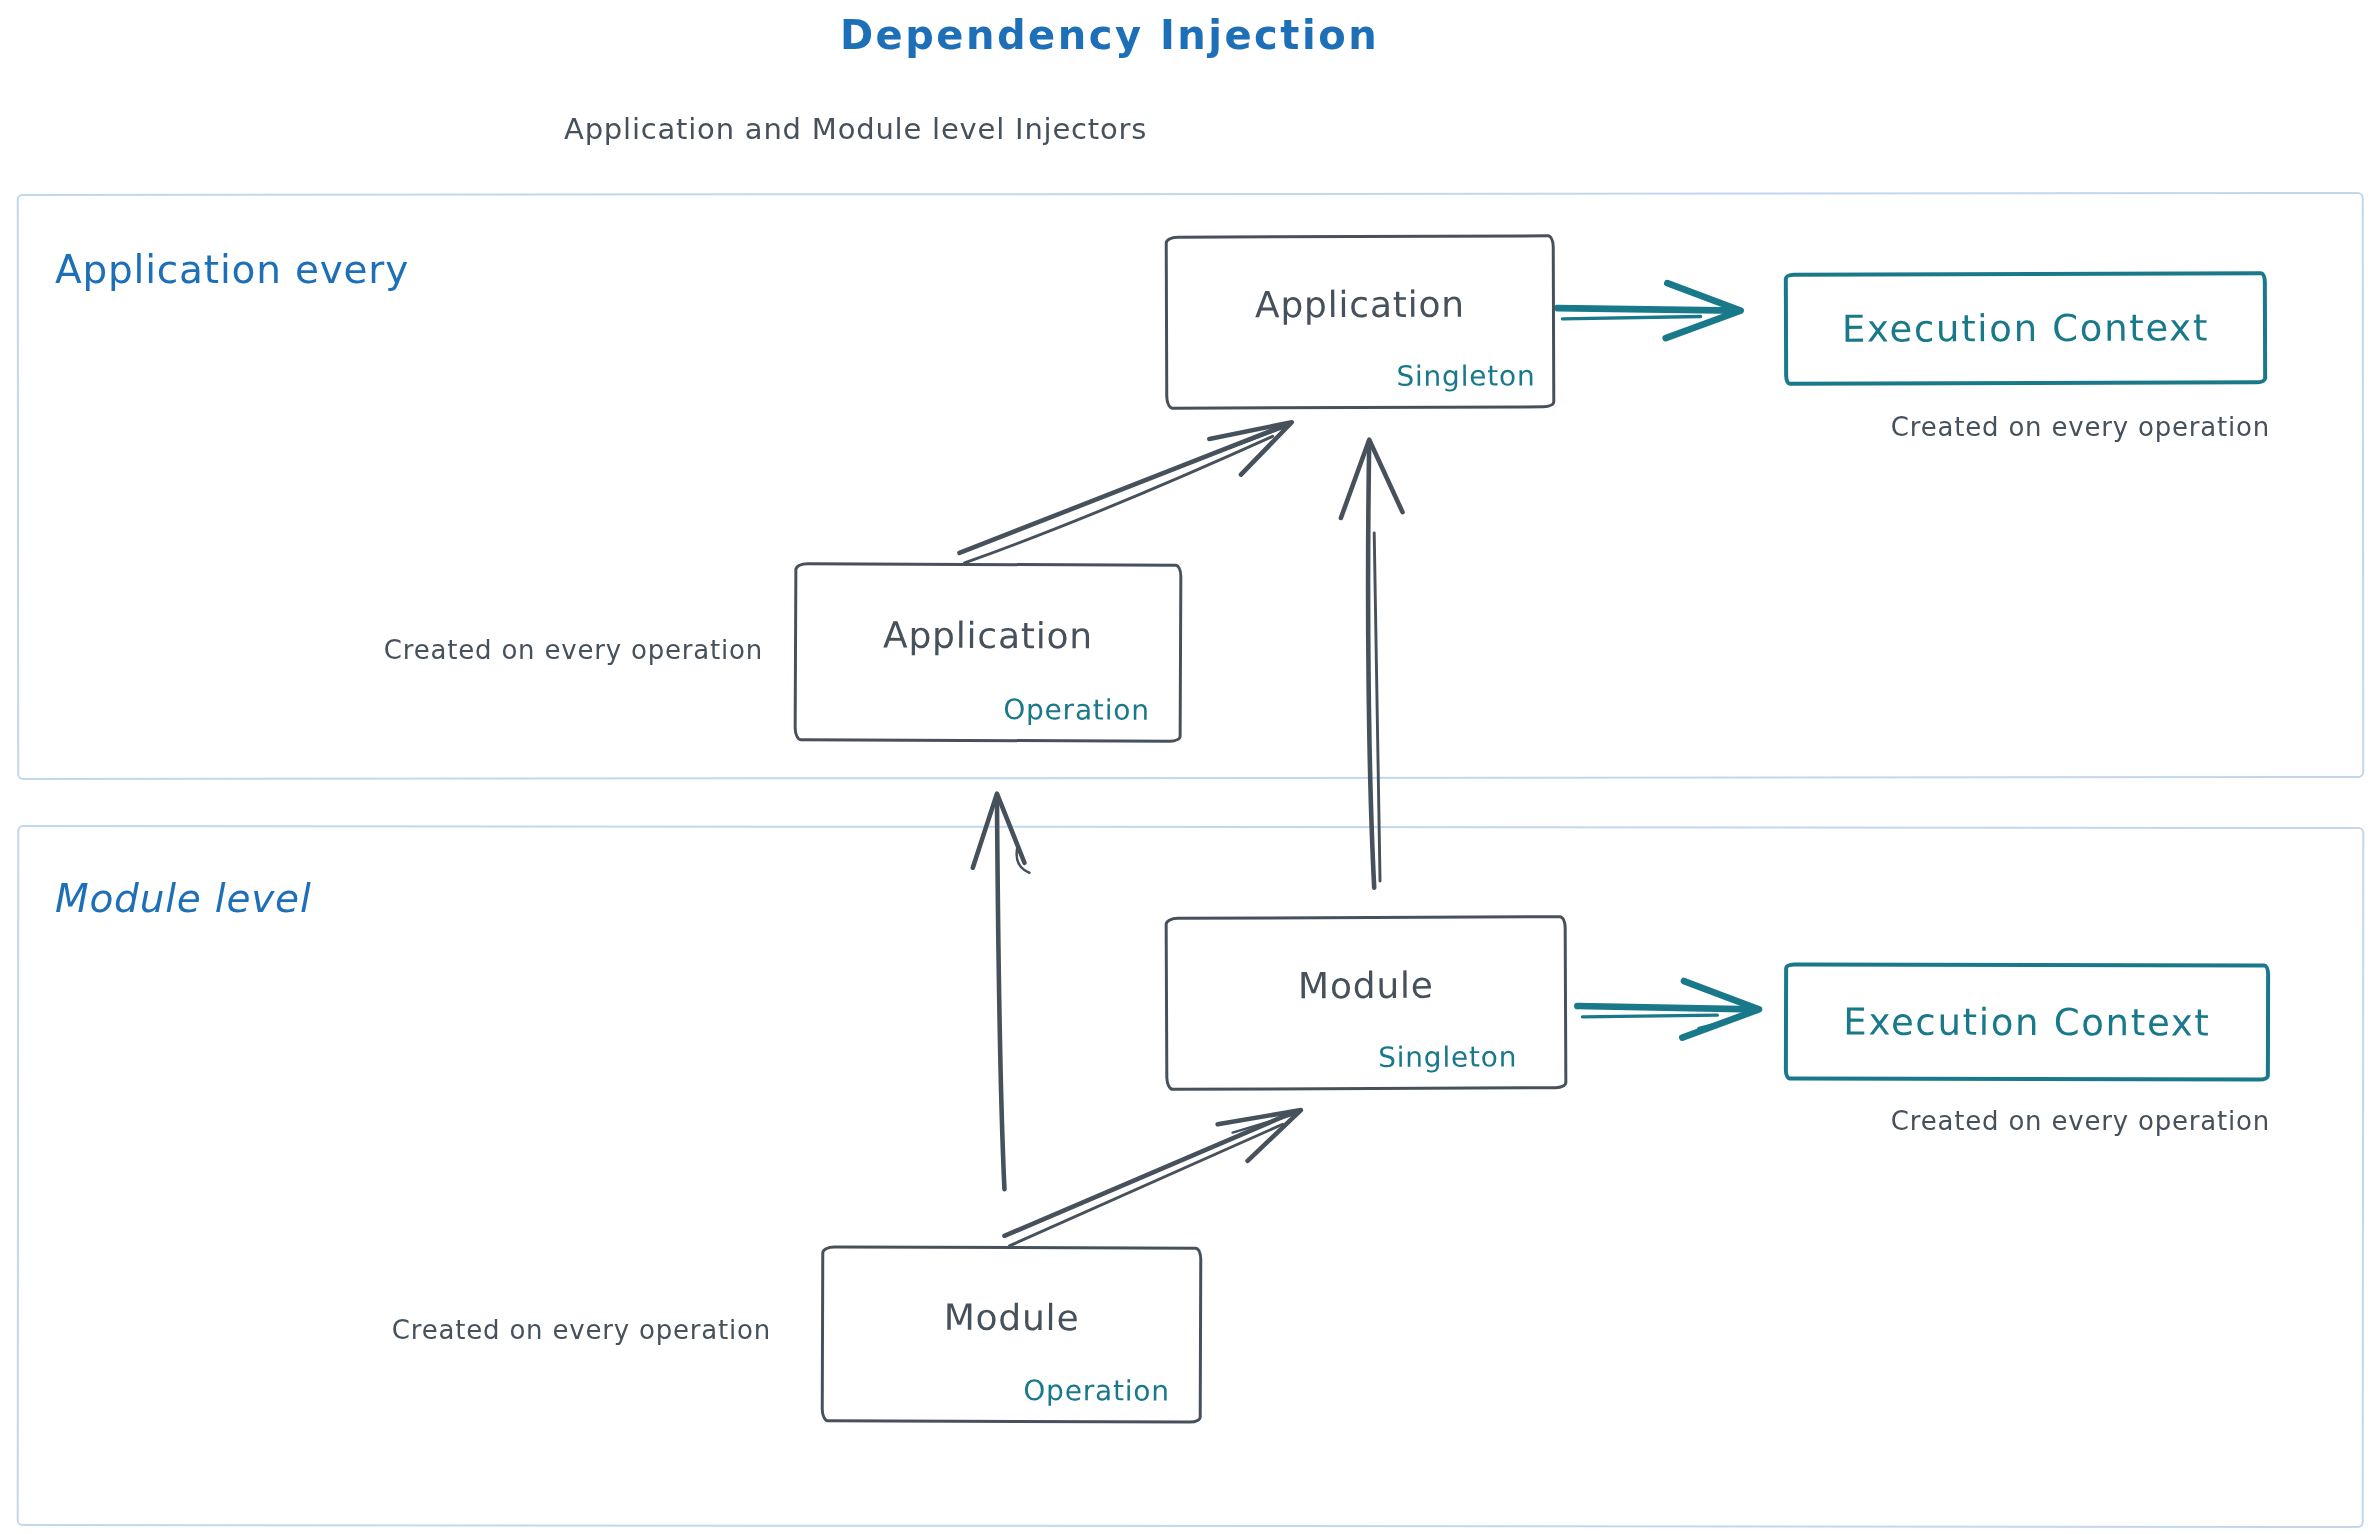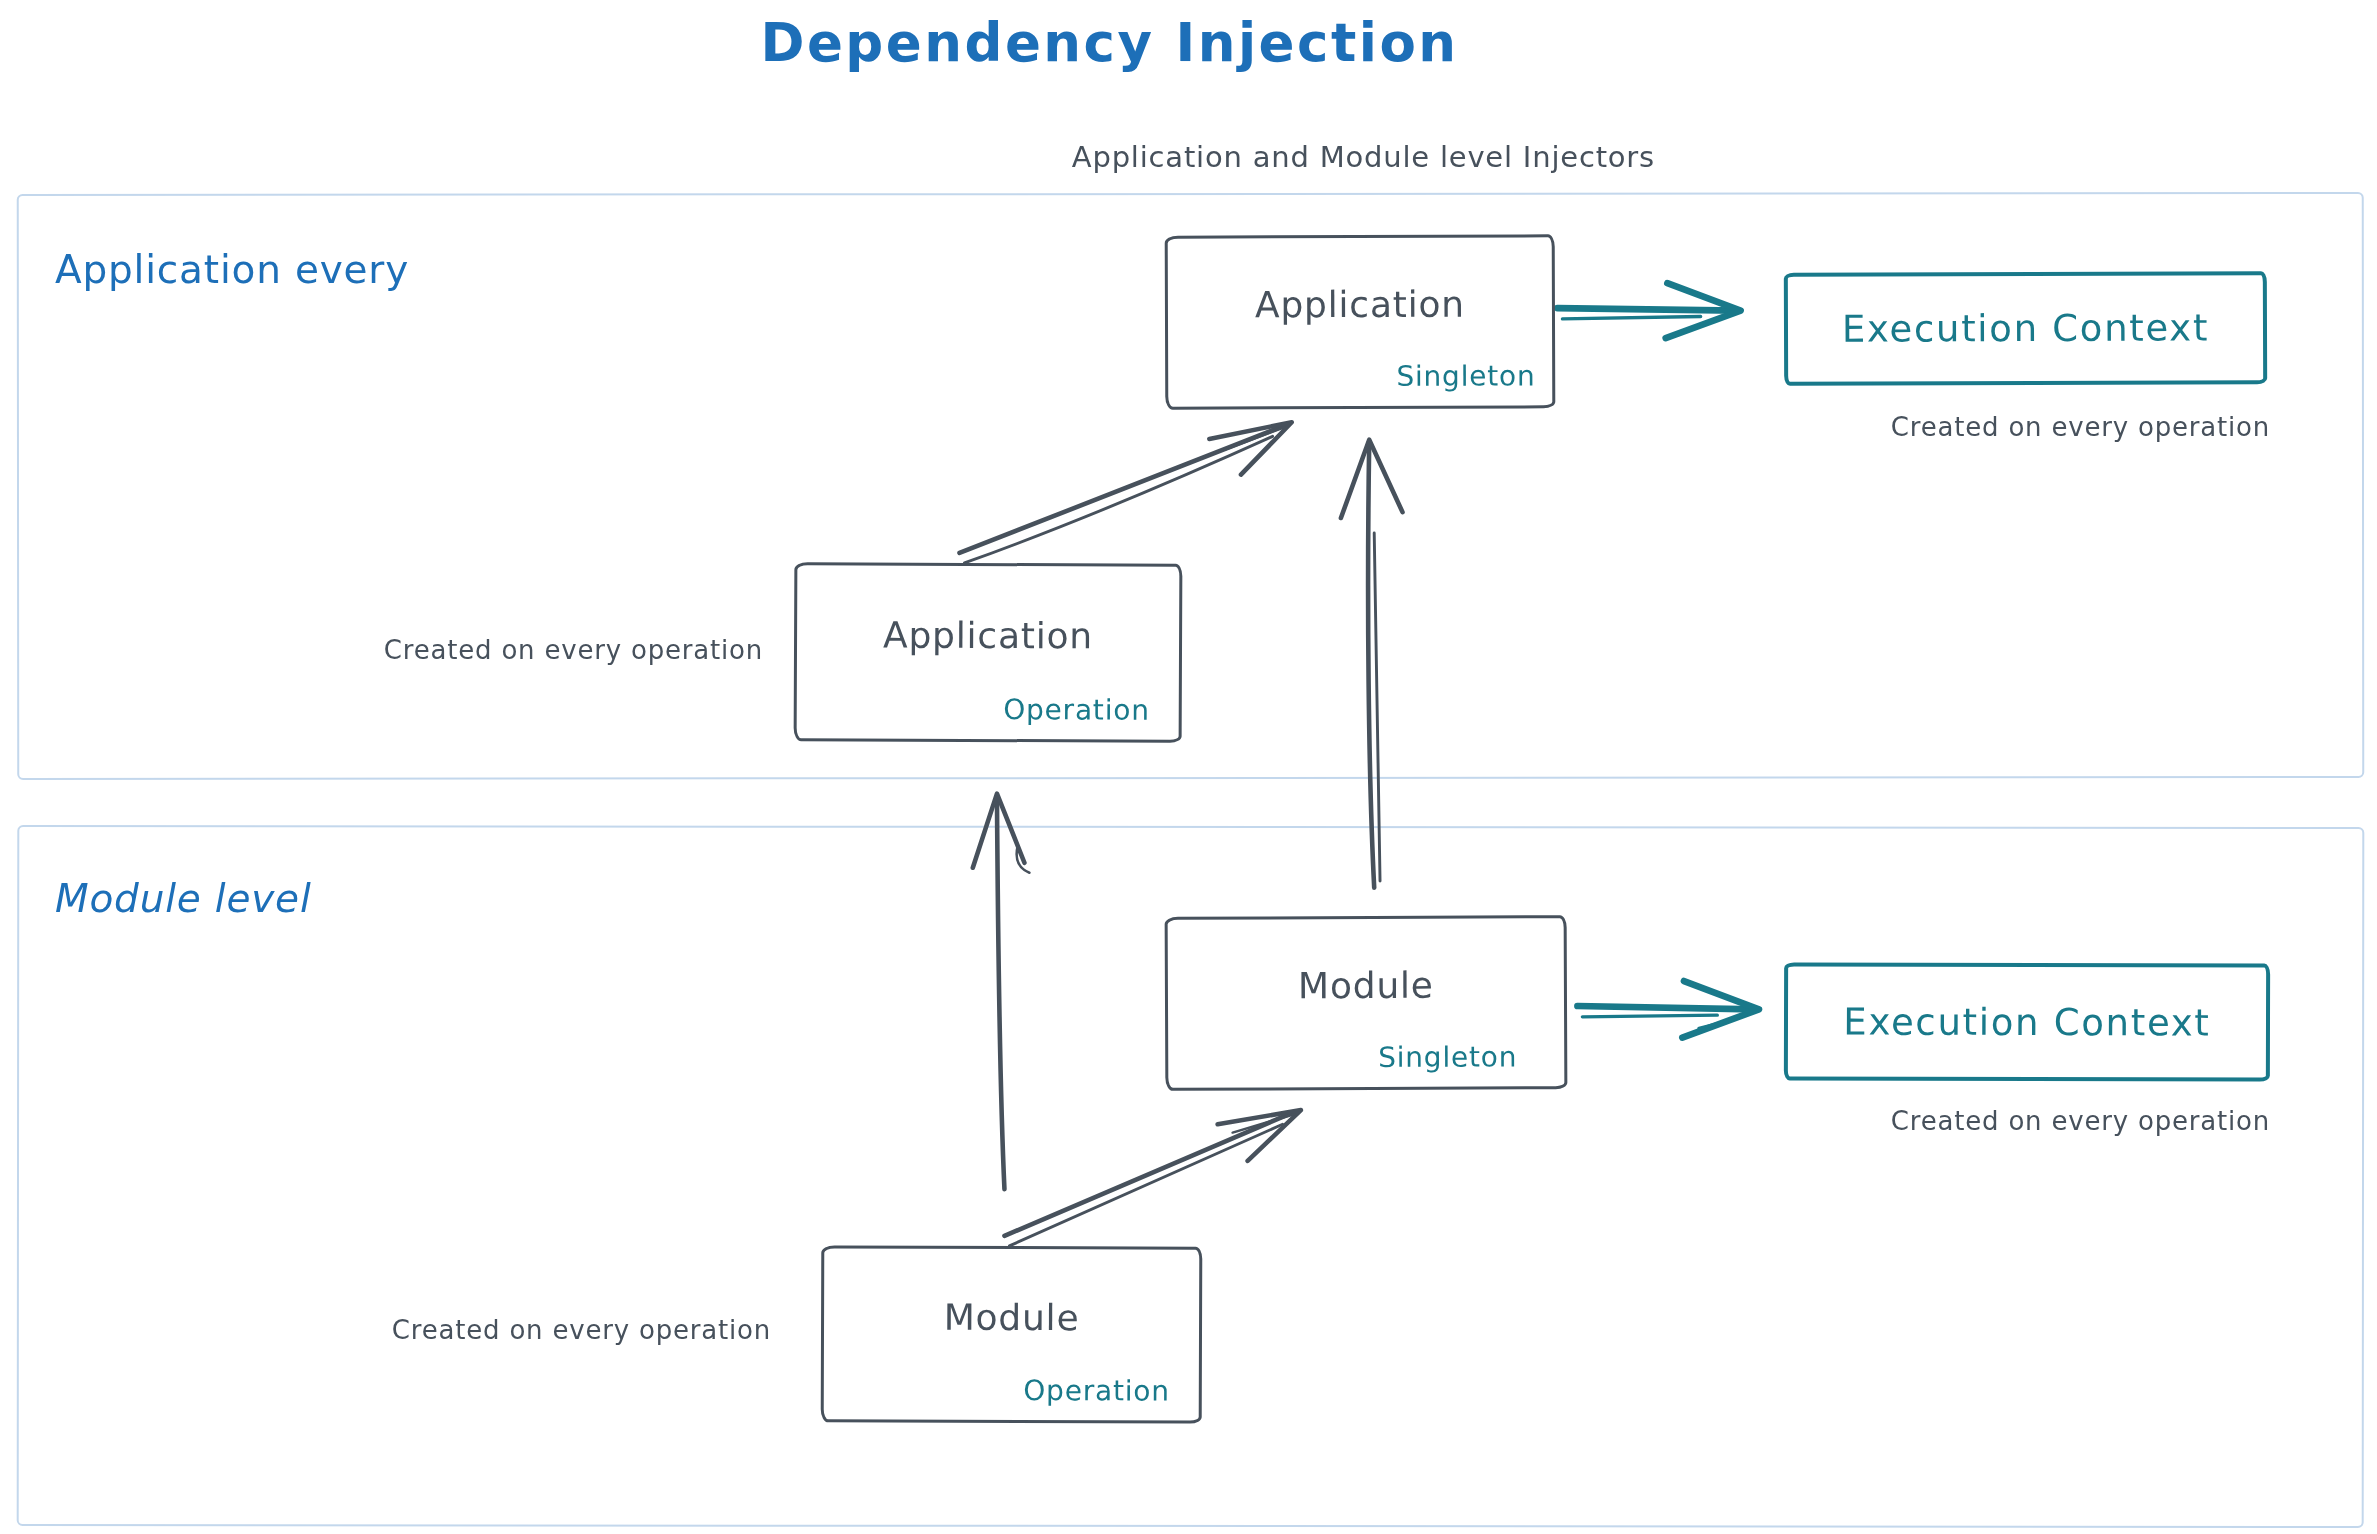--- a/index.html
+++ b/index.html
@@ -15,29 +15,28 @@
     position:relative;overflow:hidden;
     font-family:"DejaVu Sans","Liberation Sans",sans-serif;
     color:var(--dark);
   }
   .abs{position:absolute;}
 
   
   .title{
     left:564px;top:11.7px;width:1091px;
     text-align:center;
-    font-size:53px;font-weight:bold;letter-spacing:2.5px;
+    font-size:40px;font-weight:bold;letter-spacing:2.5px;
     color:var(--blue);
   }
   .subtitle{
     left:564px;top:112px;width:1091px;
-    text-align:right;
+    text-align:left;
     font-size:29px;letter-spacing:0.8px;
     color:var(--dark);
-    margin-top:28px;
   }
 
   
   .frame{
     border:2.1px solid var(--frame);
     border-radius:5.8px;
     background:transparent;
   }
   .frame-app{left:16.7px;top:193px;width:2347px;height:586px;transform:rotate(-0.05deg);}
   .frame-module{left:16.7px;top:826px;width:2347px;height:701px;transform:rotate(0.05deg);}

